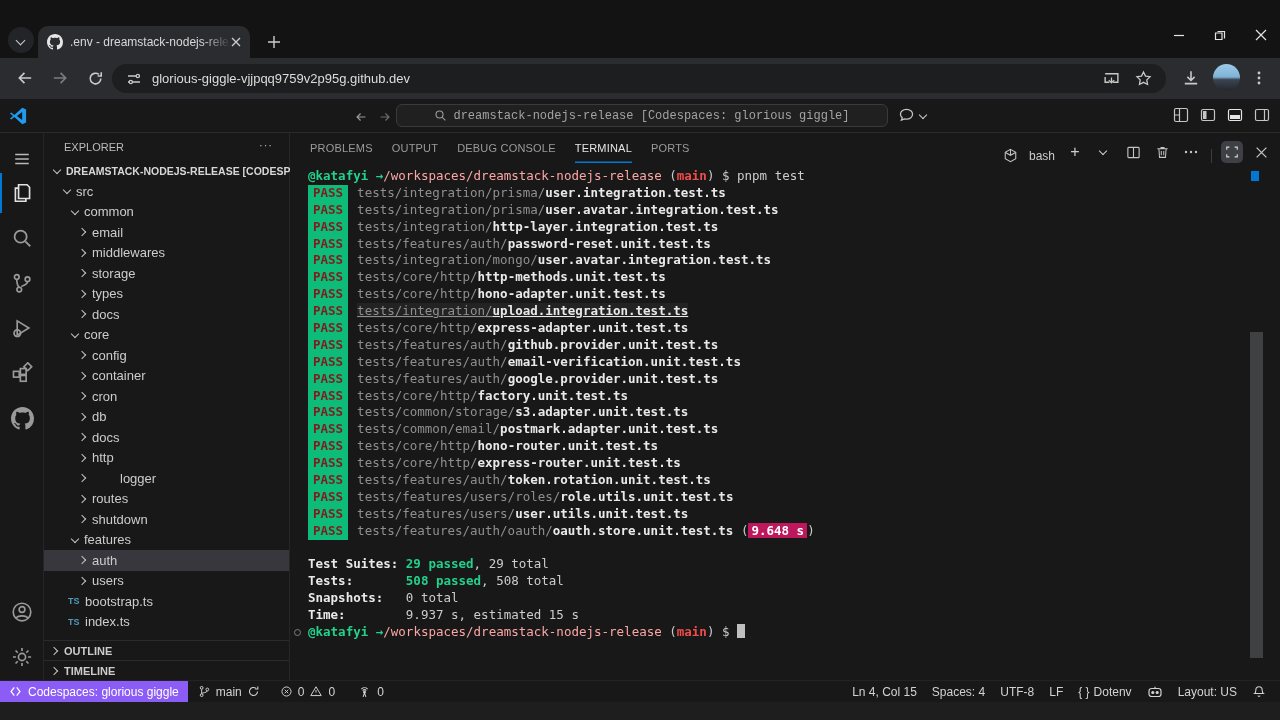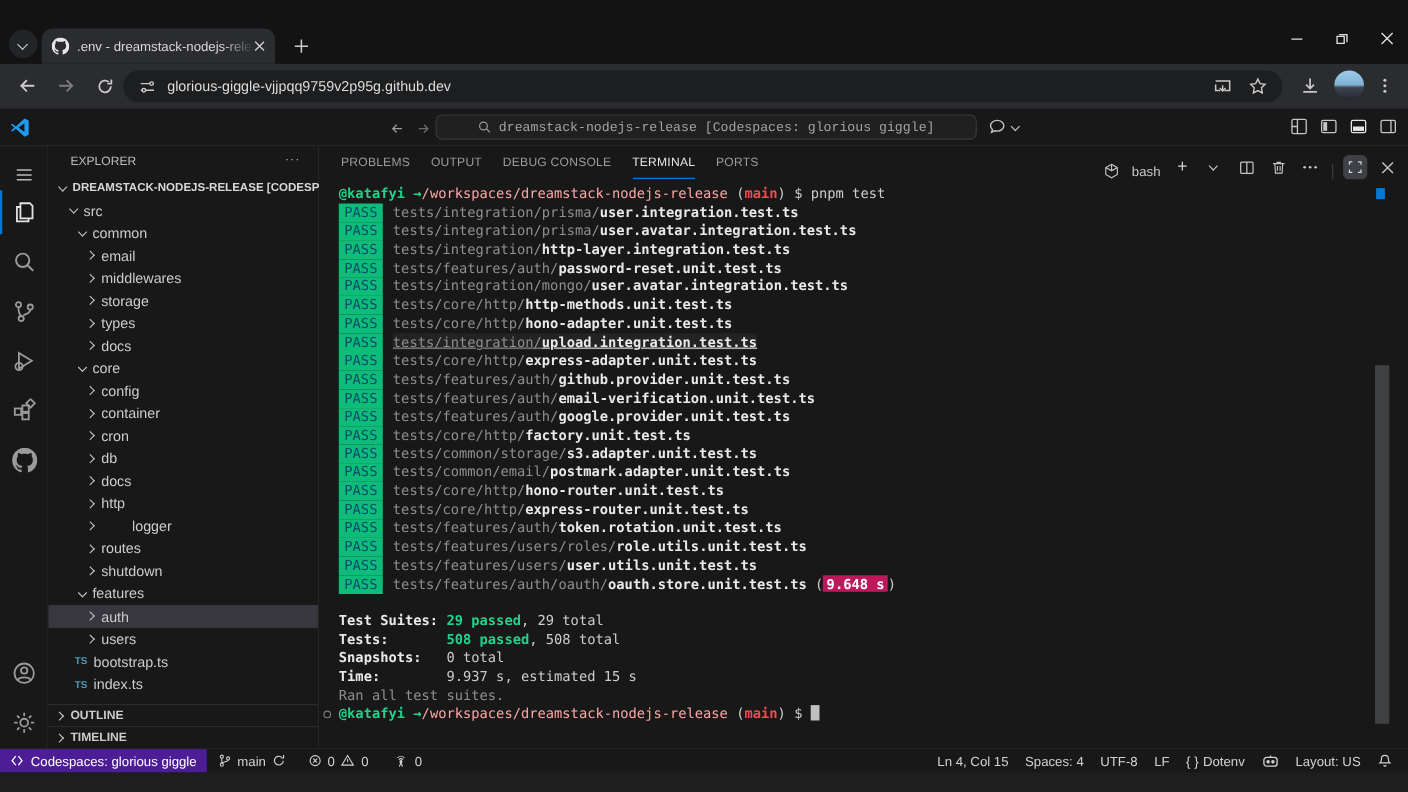--- a/index.html
+++ b/index.html
@@ -83,32 +83,32 @@
         font-family:"DejaVu Sans Mono",monospace;font-size:12.5px;line-height:16.9px;color:#ccc;}
   .tline{position:relative;padding-left:18px;height:16.9px;white-space:pre;}
   .tgreen{color:#23d18b;font-weight:700;}
   .tblue{color:#fca5a5;font-weight:400;}
   .tred{color:#f14c4c;font-weight:700;}
   .tfg{color:#cccccc;}
   .tdim{color:#8f8f8f;}
   .twhite{color:#e9e9e9;font-weight:700;}
   .tbgreen{color:#23d18b;font-weight:700;}
   .underl{text-decoration:underline;background:rgba(255,255,255,.05);}
-  .pass-badge{background:#0dbc79;color:#0c4a6e;font-weight:400;padding:0 5px;margin-right:9px;display:inline-block;}
+  .pass-badge{background:#0dbc79;color:#7f1d1d;font-weight:700;padding:0 5px;margin-right:9px;display:inline-block;}
   .time-badge{background:#be185d;color:#fff;font-weight:700;padding:0 3px;}
   .cursor{display:inline-block;width:7.5px;height:14px;background:#bfbfbf;vertical-align:-2px;}
   .cmd-dec{position:absolute;left:4px;top:5px;width:7px;height:7px;border:1px solid #7d7d7d;border-radius:50%;}
   .term-marker{position:absolute;right:5px;top:8px;width:8px;height:10px;background:#0078d4;}
   .term-scroll{position:absolute;right:1px;top:169px;width:13px;height:326px;background:#3f4042;}
 
   
   .statusbar{position:absolute;left:0;top:581px;width:1280px;height:22px;display:flex;align-items:center;
              font-size:12px;color:#d2d2d2;background:#181818;border-top:1px solid #232323;}
   .sb-item{display:flex;align-items:center;gap:5px;padding:0 6px;height:22px;}
-  .sb-remote{background:#4c1d95;color:#fff;padding:0 9px;gap:6px;}
+  .sb-remote{background:#8b5cf6;color:#fff;padding:0 9px;gap:6px;}
   .sb-right{margin-left:auto;display:flex;align-items:center;gap:7px;padding-right:10px;}
   .sb-right .sb-item{gap:4px;padding:0 4px;}
   .below-strip{position:absolute;left:0;top:702px;width:1280px;height:18px;background:#1e1e1f;}
 </style>
 </head>
 <body>
 
 <div id="screen">
 
   <div class="chrome-top">
@@ -512,21 +512,20 @@
               <div class="tline"><span class="pass-badge">PASS</span><span class="tdim">tests/core/http/</span><span class="twhite">express-router.unit.test.ts</span></div>
               <div class="tline"><span class="pass-badge">PASS</span><span class="tdim">tests/features/auth/</span><span class="twhite">token.rotation.unit.test.ts</span></div>
               <div class="tline"><span class="pass-badge">PASS</span><span class="tdim">tests/features/users/roles/</span><span class="twhite">role.utils.unit.test.ts</span></div>
               <div class="tline"><span class="pass-badge">PASS</span><span class="tdim">tests/features/users/</span><span class="twhite">user.utils.unit.test.ts</span></div>
               <div class="tline"><span class="pass-badge">PASS</span><span class="tdim">tests/features/auth/oauth/</span><span class="twhite">oauth.store.unit.test.ts</span><span class="tfg"> (</span><span class="time-badge">9.648 s</span><span class="tfg">)</span></div>
               <div class="tline"></div>
               <div class="tline"><span class="twhite">Test Suites: </span><span class="tbgreen">29 passed</span><span class="tfg">, 29 total</span></div>
               <div class="tline"><span class="twhite">Tests:       </span><span class="tbgreen">508 passed</span><span class="tfg">, 508 total</span></div>
               <div class="tline"><span class="twhite">Snapshots:   </span><span class="tfg">0 total</span></div>
               <div class="tline"><span class="twhite">Time:        </span><span class="tfg">9.937 s, estimated 15 s</span></div>
-              <div class="tline"><span class="tdim">Ran all test suites.</span></div>
               <div class="tline"><span class="cmd-dec"></span><span class="tgreen">@katafyi</span><span class="tgreen"> →</span><span class="tblue">/workspaces/dreamstack-nodejs-release</span><span class="tfg"> (</span><span class="tred">main</span><span class="tfg">) $ </span><span class="cursor"></span></div>
             </div>
           <div class="term-marker"></div>
           <div class="term-scroll"></div>
         </div>
       </div>
     </div>
 
     <div class="statusbar">
       <div class="sb-item sb-remote">

